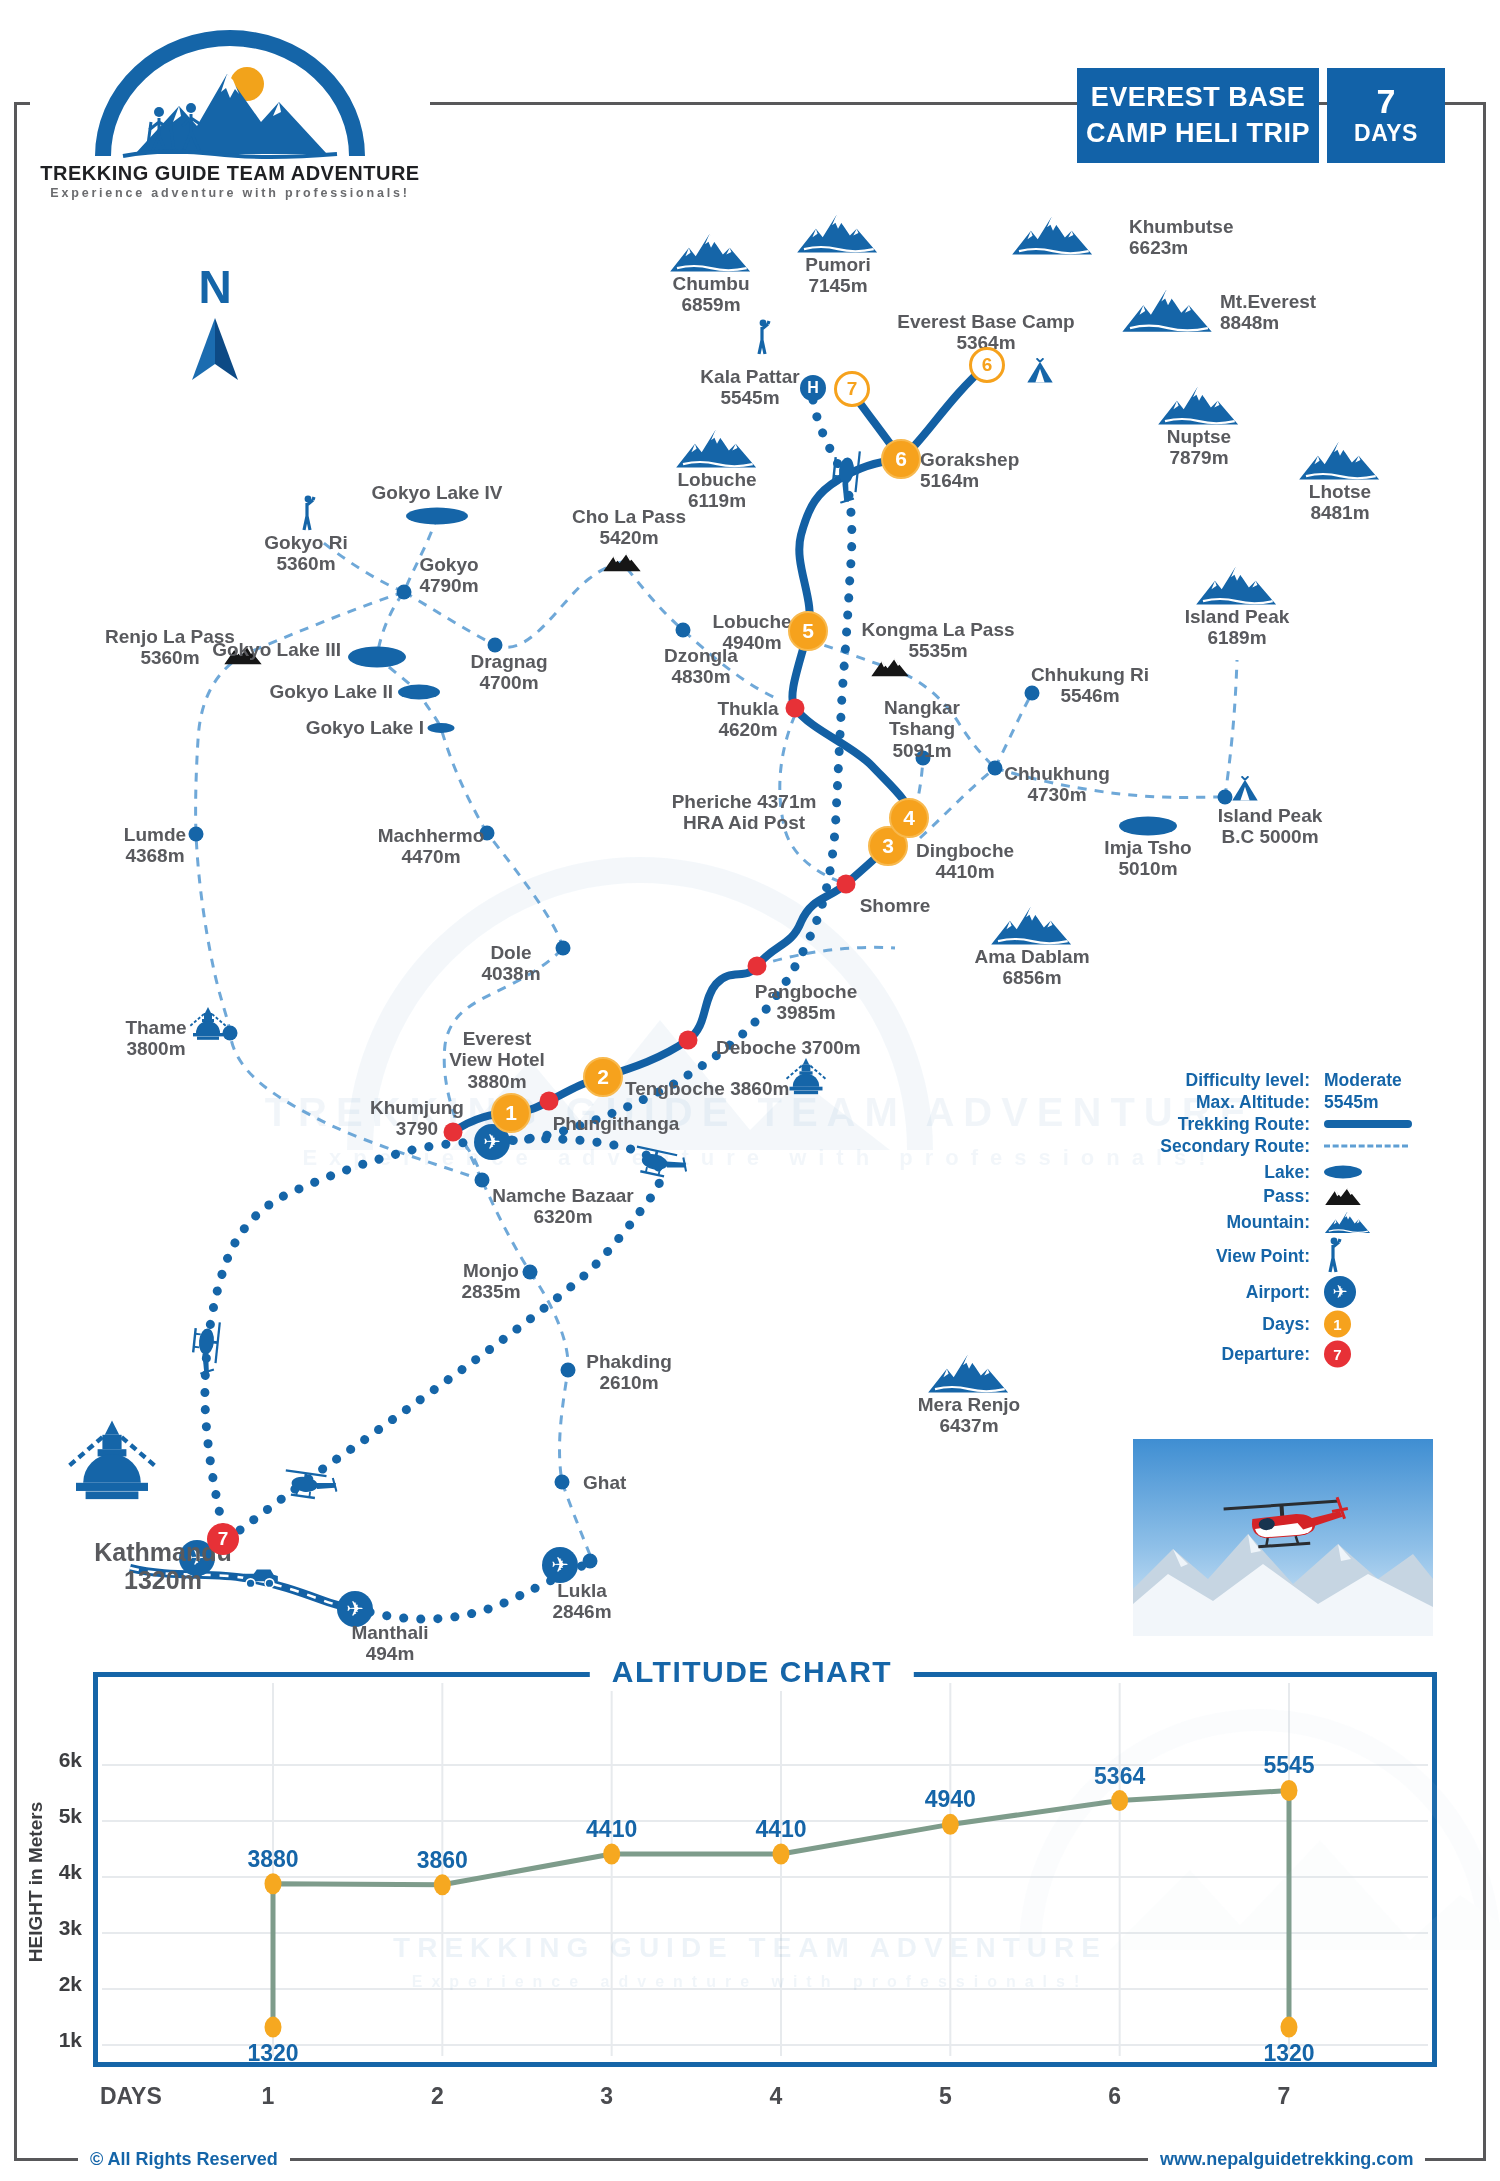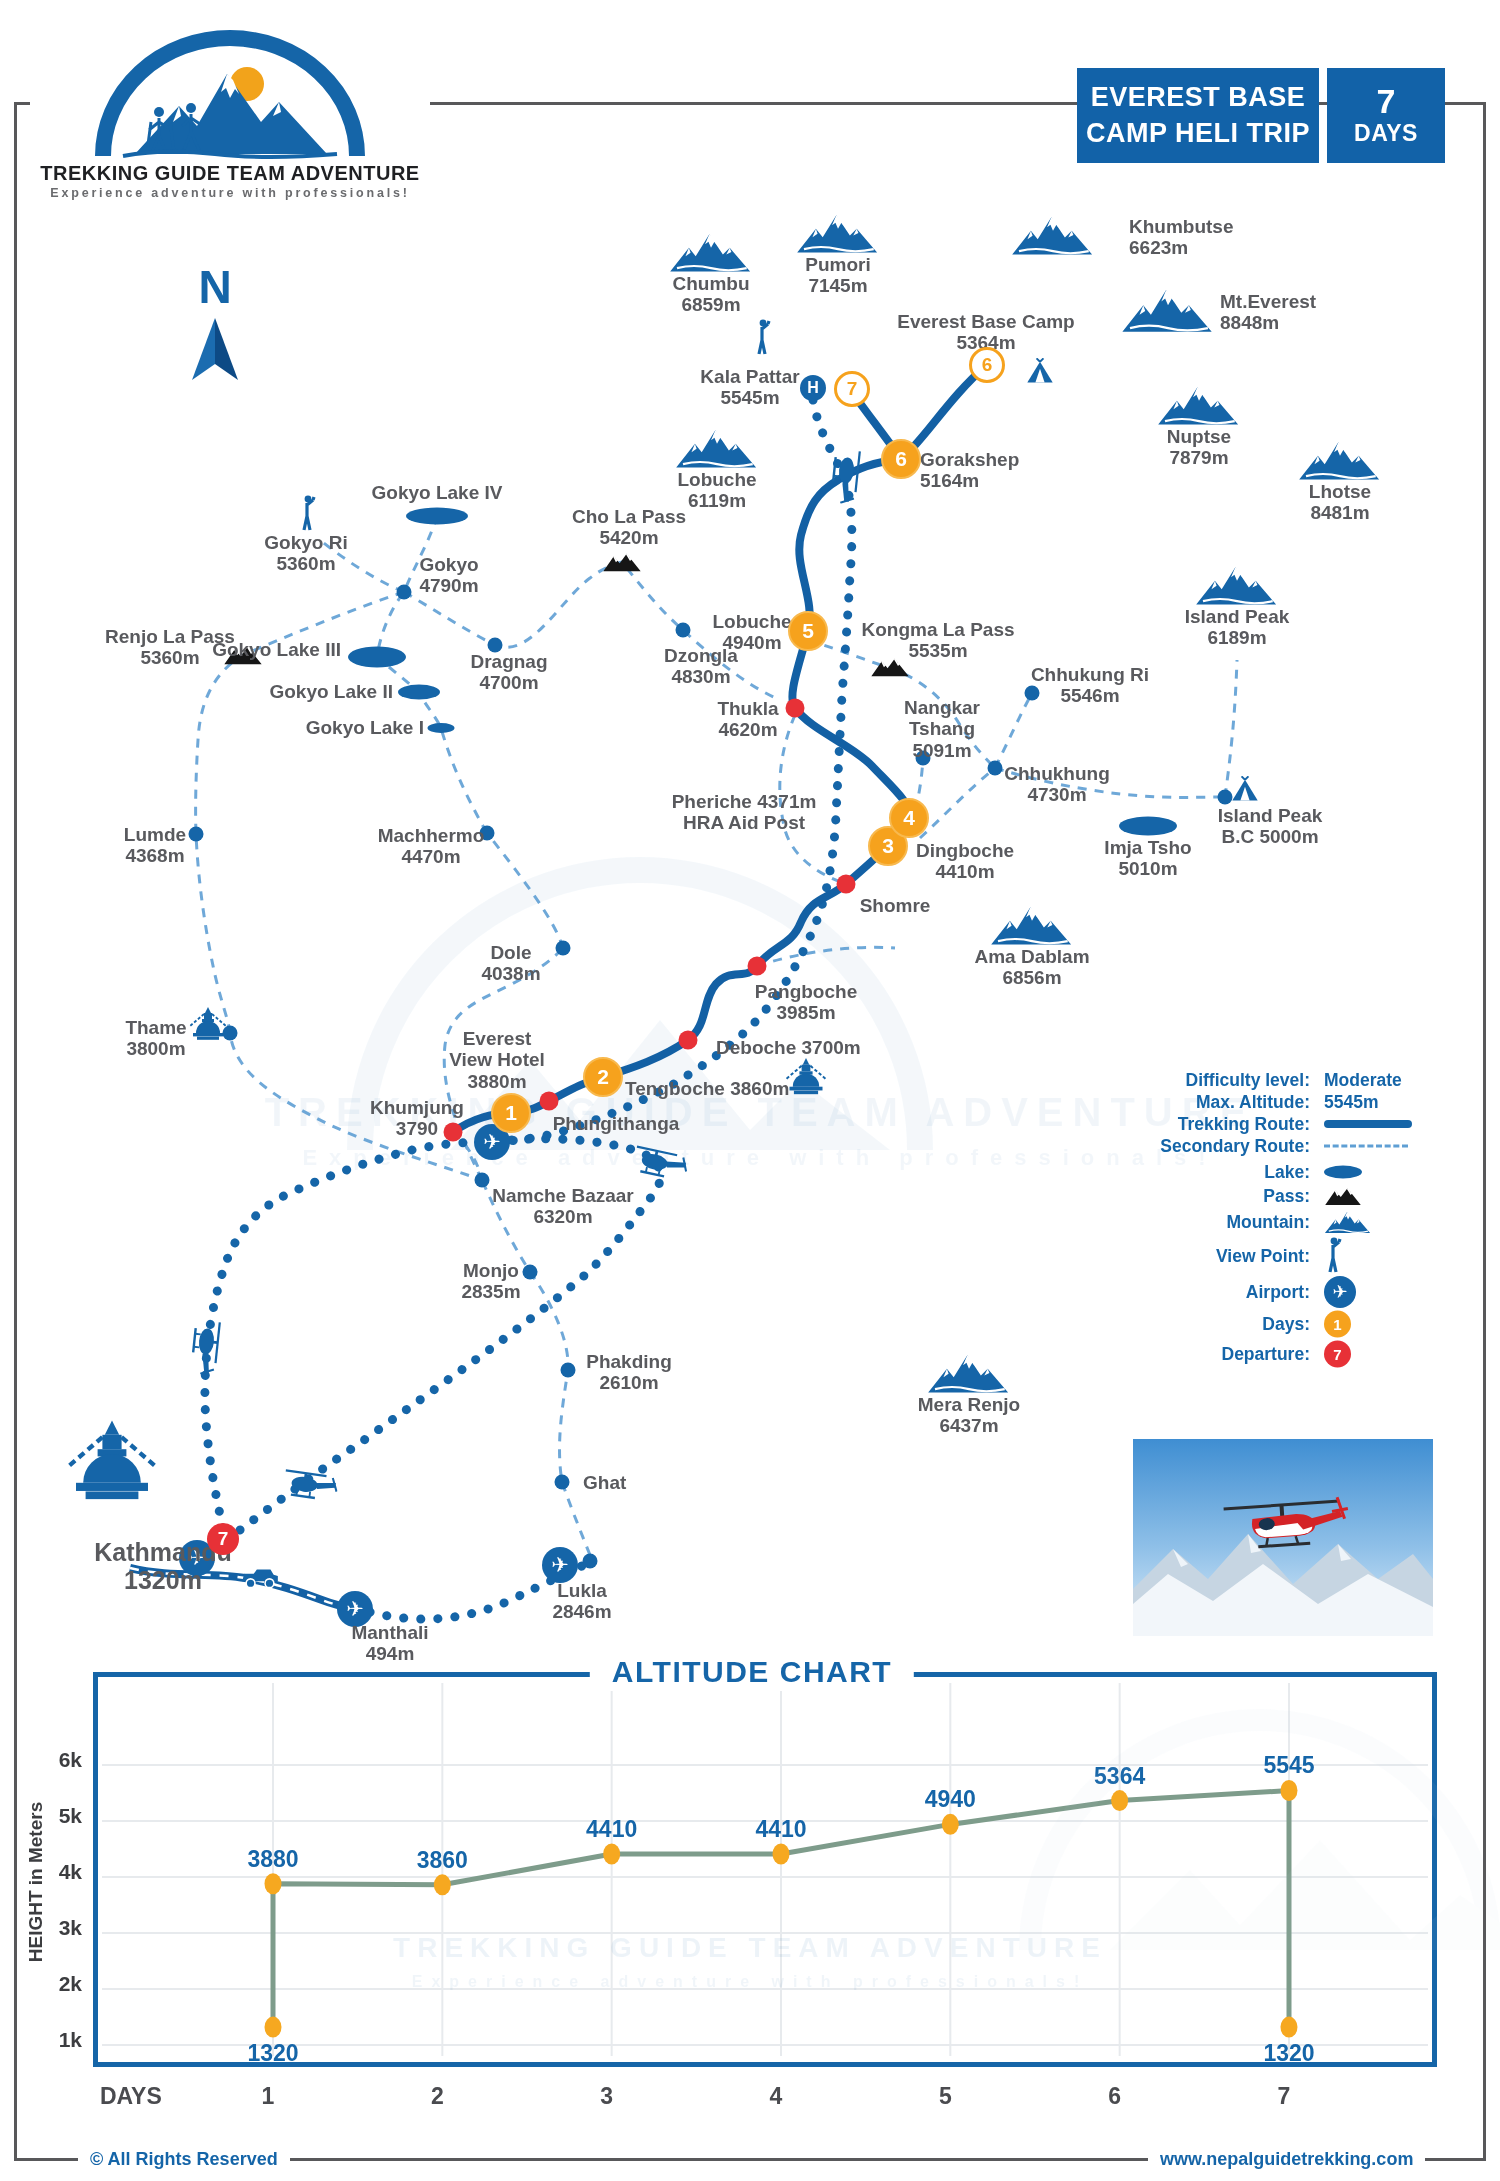--- a/index.html
+++ b/index.html
@@ -475,21 +475,21 @@
         <div>4830m</div>
       </div>
       <div class="map-label a-c" style="left: 752px; top: 632px;">
         <div>Lobuche</div>
         <div>4940m</div>
       </div>
       <div class="map-label a-c" style="left: 748px; top: 719px;">
         <div>Thukla</div>
         <div>4620m</div>
       </div>
-      <div class="map-label a-c" style="left: 922px; top: 729px; margin-left: 20px;">
+      <div class="map-label a-c" style="left: 922px; top: 729px;">
         <div>Nangkar</div>
         <div>Tshang</div>
         <div>5091m</div>
       </div>
       <div class="map-label a-c" style="left: 1090px; top: 685px;">
         <div>Chhukung Ri</div>
         <div>5546m</div>
       </div>
       <div class="map-label a-c" style="left: 1057px; top: 784px;">
         <div>Chhukhung</div>

